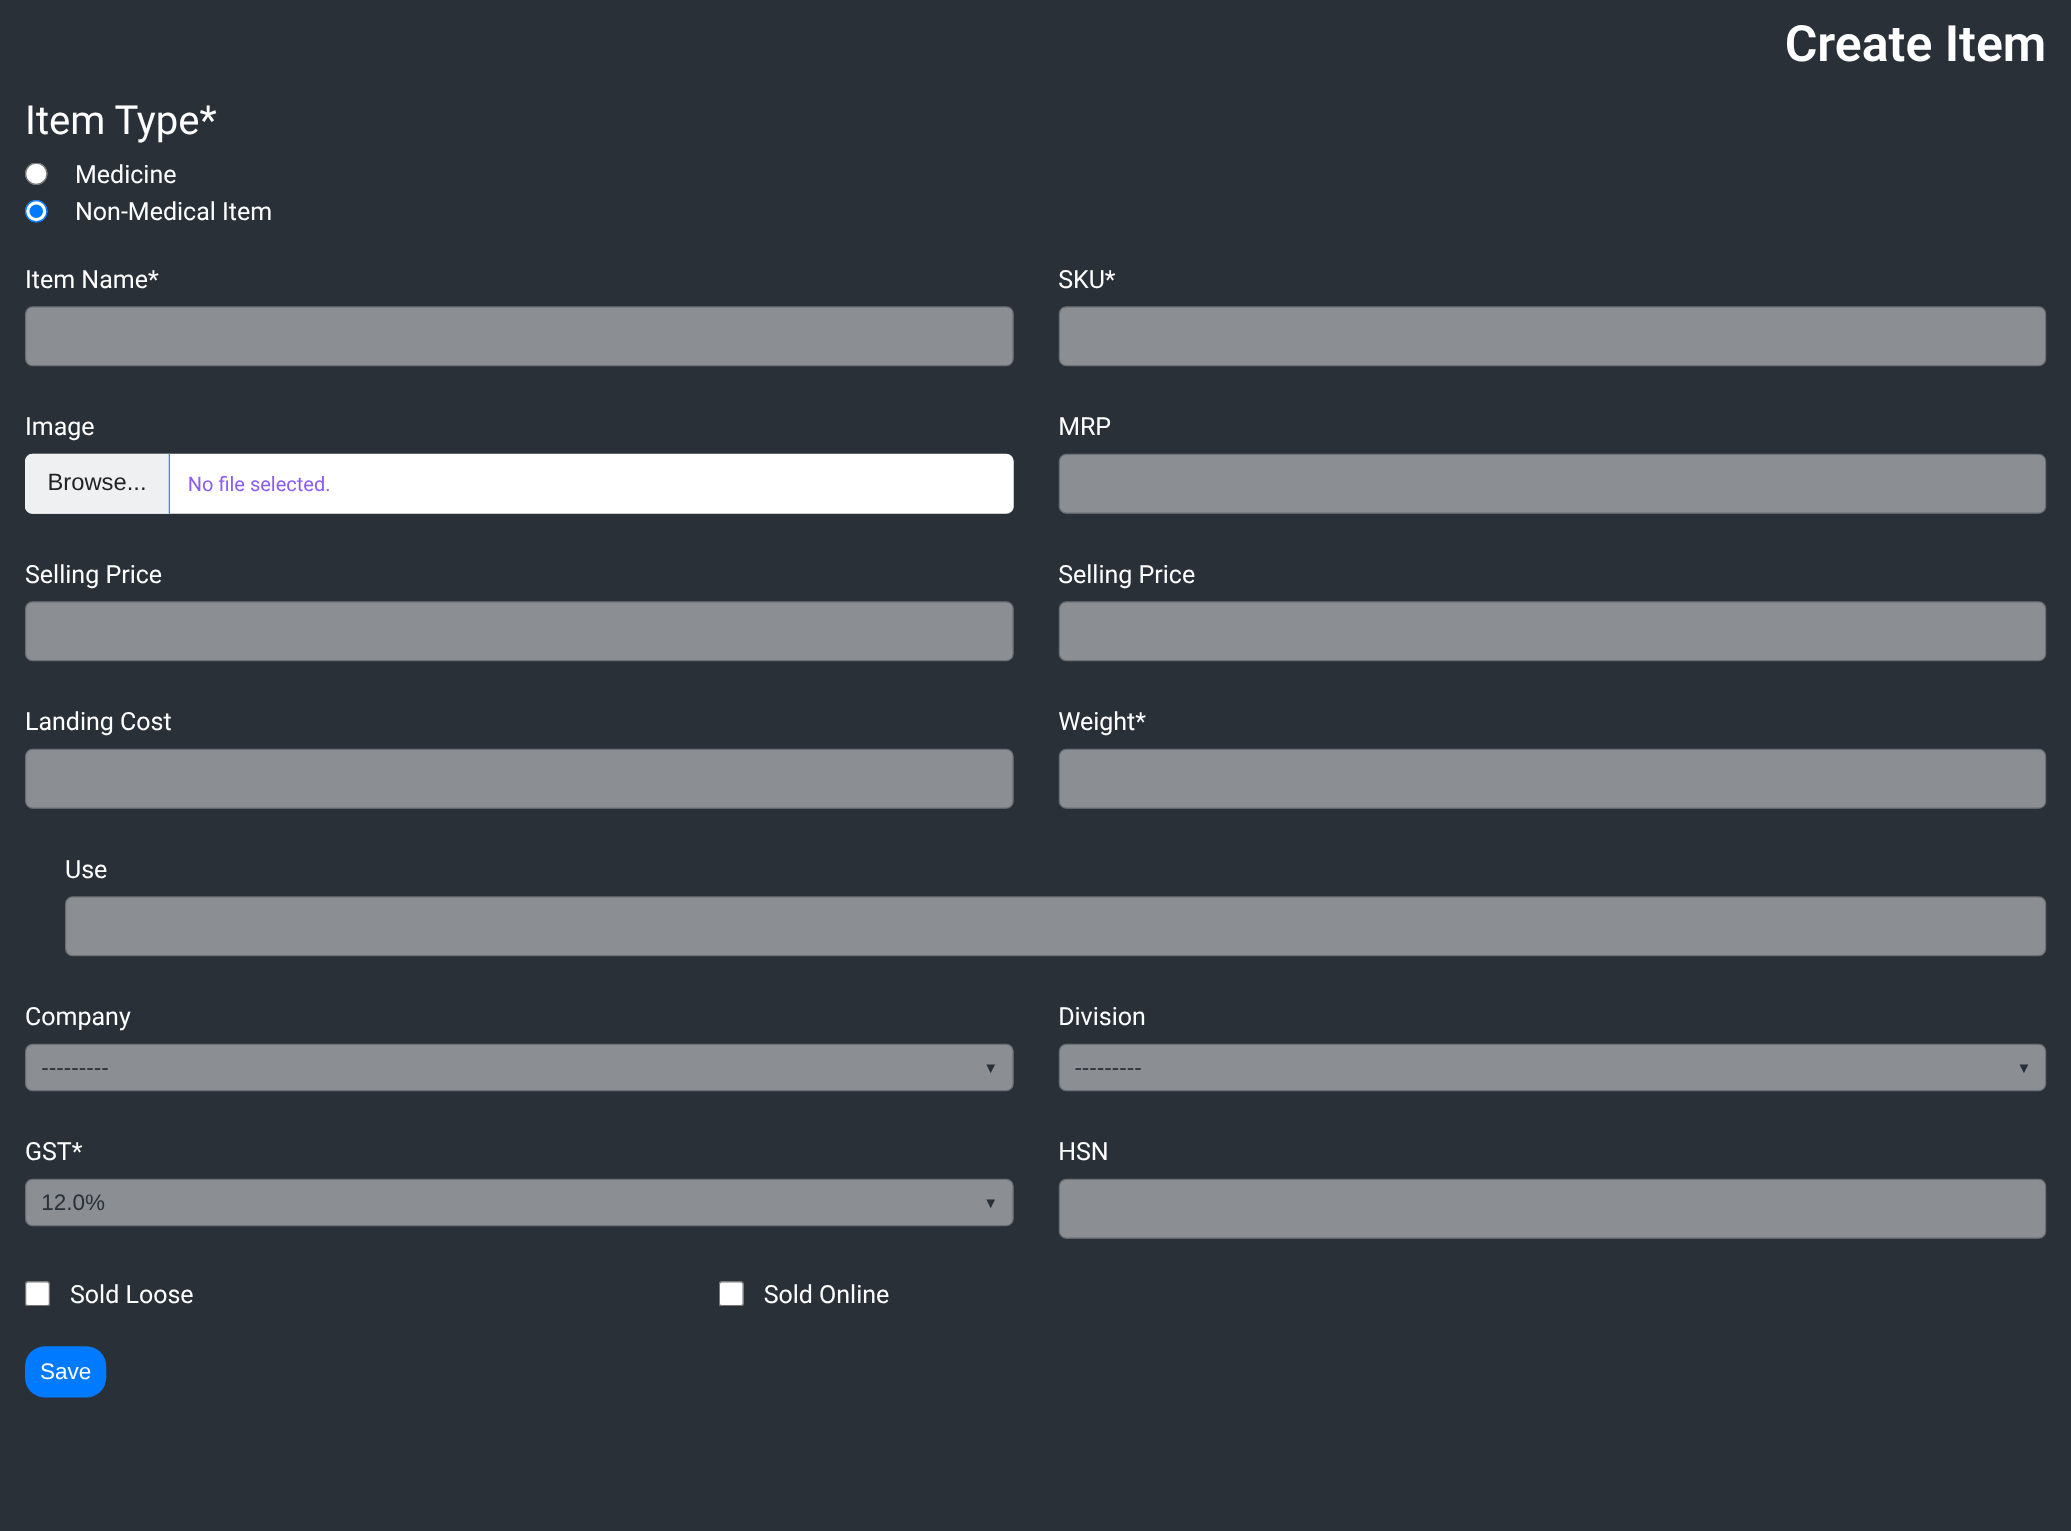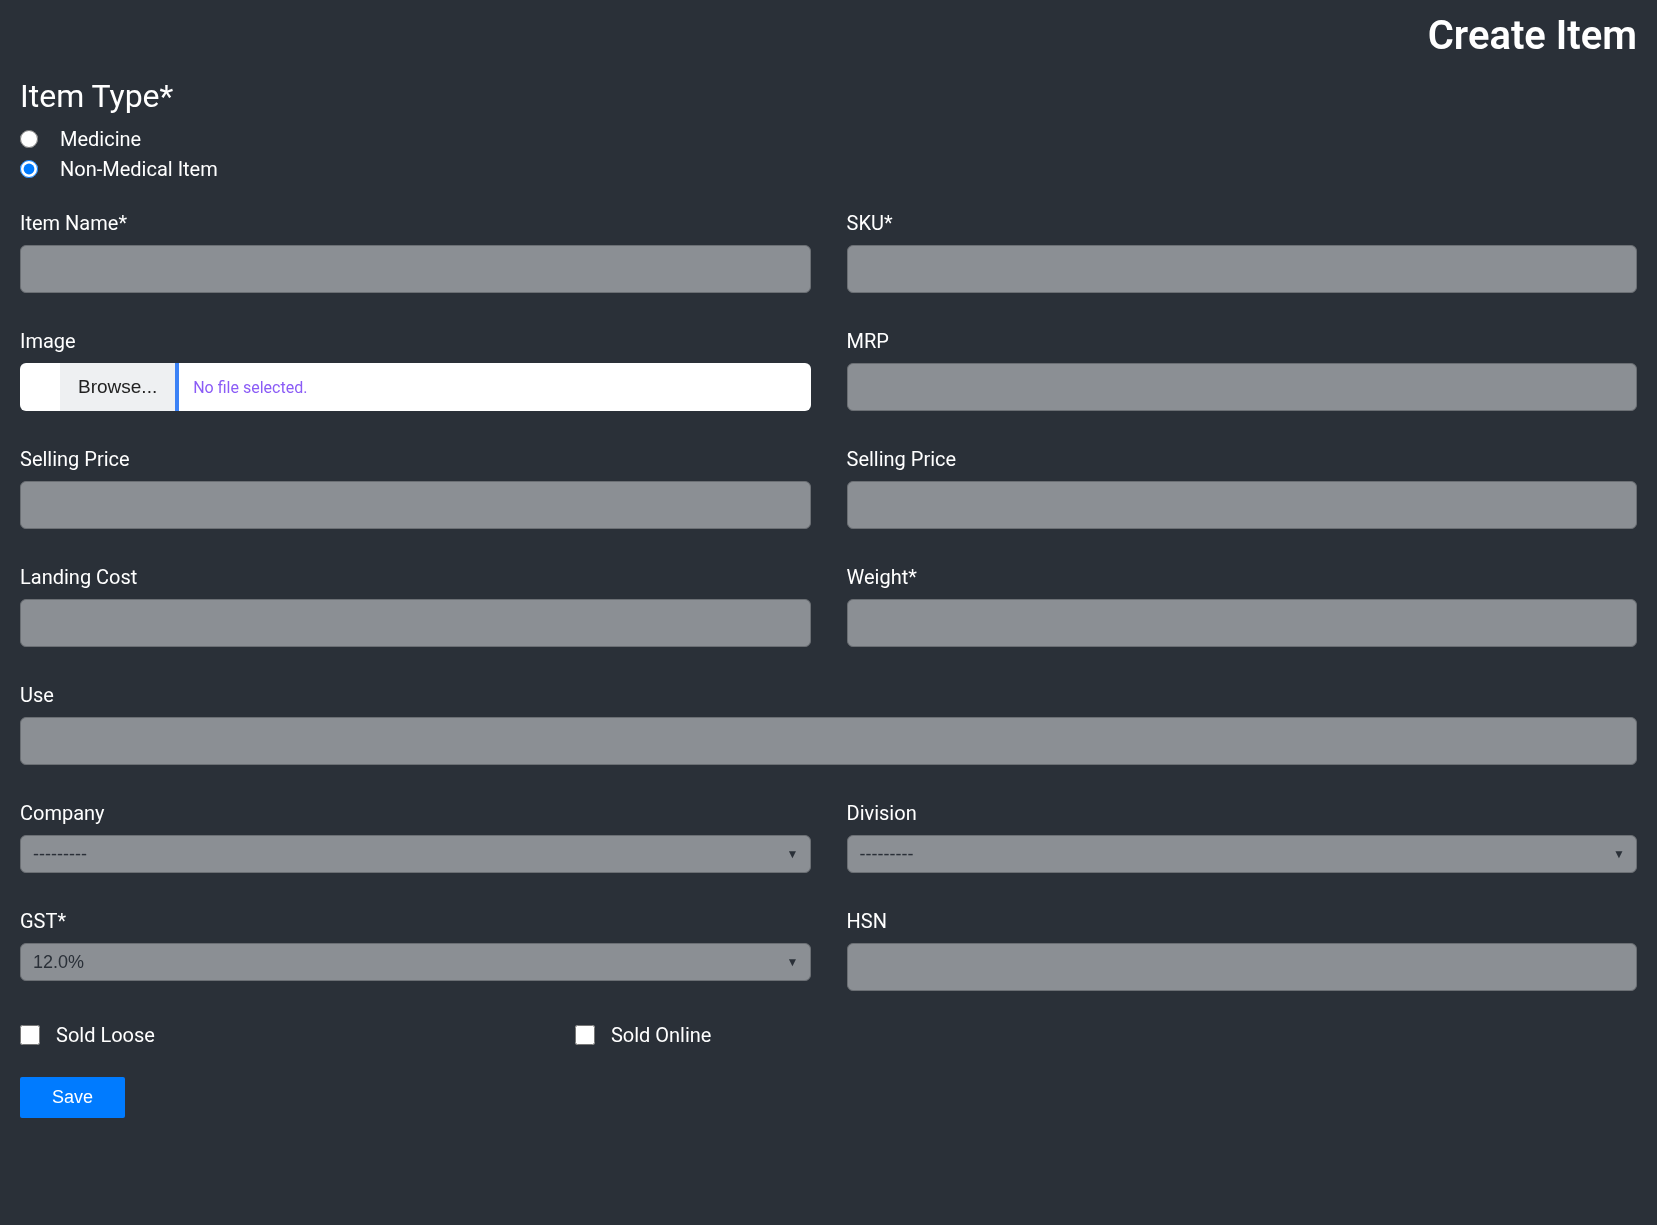--- a/index.html
+++ b/index.html
@@ -42,20 +42,21 @@
   }
   .form-grid {
     display: grid;
     grid-template-columns: 1fr 1fr;
     column-gap: 30px;
     row-gap: 28px;
     gap: 36px;
   }
   .form-field.full {
     grid-column: 1 / -1;
+    margin-left: 32px;
   }
   .field-label {
     display: block;
     font-size: 20px;
     margin-bottom: 10px;
   }
   .text-input {
     width: 100%;
     height: 48px;
     background-color: #8b8f94;
@@ -71,25 +72,24 @@
     background: #ffffff;
     border-radius: 6px;
     height: 48px;
     overflow: hidden;
   }
   .file-browse-btn {
     height: 100%;
     background: #eef0f2;
     color: #222;
     border: none;
-    border-right: 4px solid #3b82f6;
+    border-right: 1px solid #3b82f6;
     padding: 0 18px;
     font-size: 19px;
     cursor: pointer;
-    margin-left: 40px;
   }
   .file-status {
     color: #8b5cf6;
     font-size: 16px;
     padding-left: 14px;
   }
   .select-wrap {
     position: relative;
     width: 100%;
   }
@@ -131,22 +131,22 @@
     width: 20px;
     height: 20px;
     border-radius: 4px;
     accent-color: #007bff;
     cursor: pointer;
   }
   .save-btn {
     background-color: #007bff;
     color: #ffffff;
     border: none;
-    border-radius: 2px;
-    padding: 10px 32px;
+    border-radius: 16px;
+    padding: 10px 12px;
     font-size: 18px;
     cursor: pointer;
   }
 </style>
 </head>
 <body>
 
 
 
 <h1 class="page-title">Create Item</h1>

